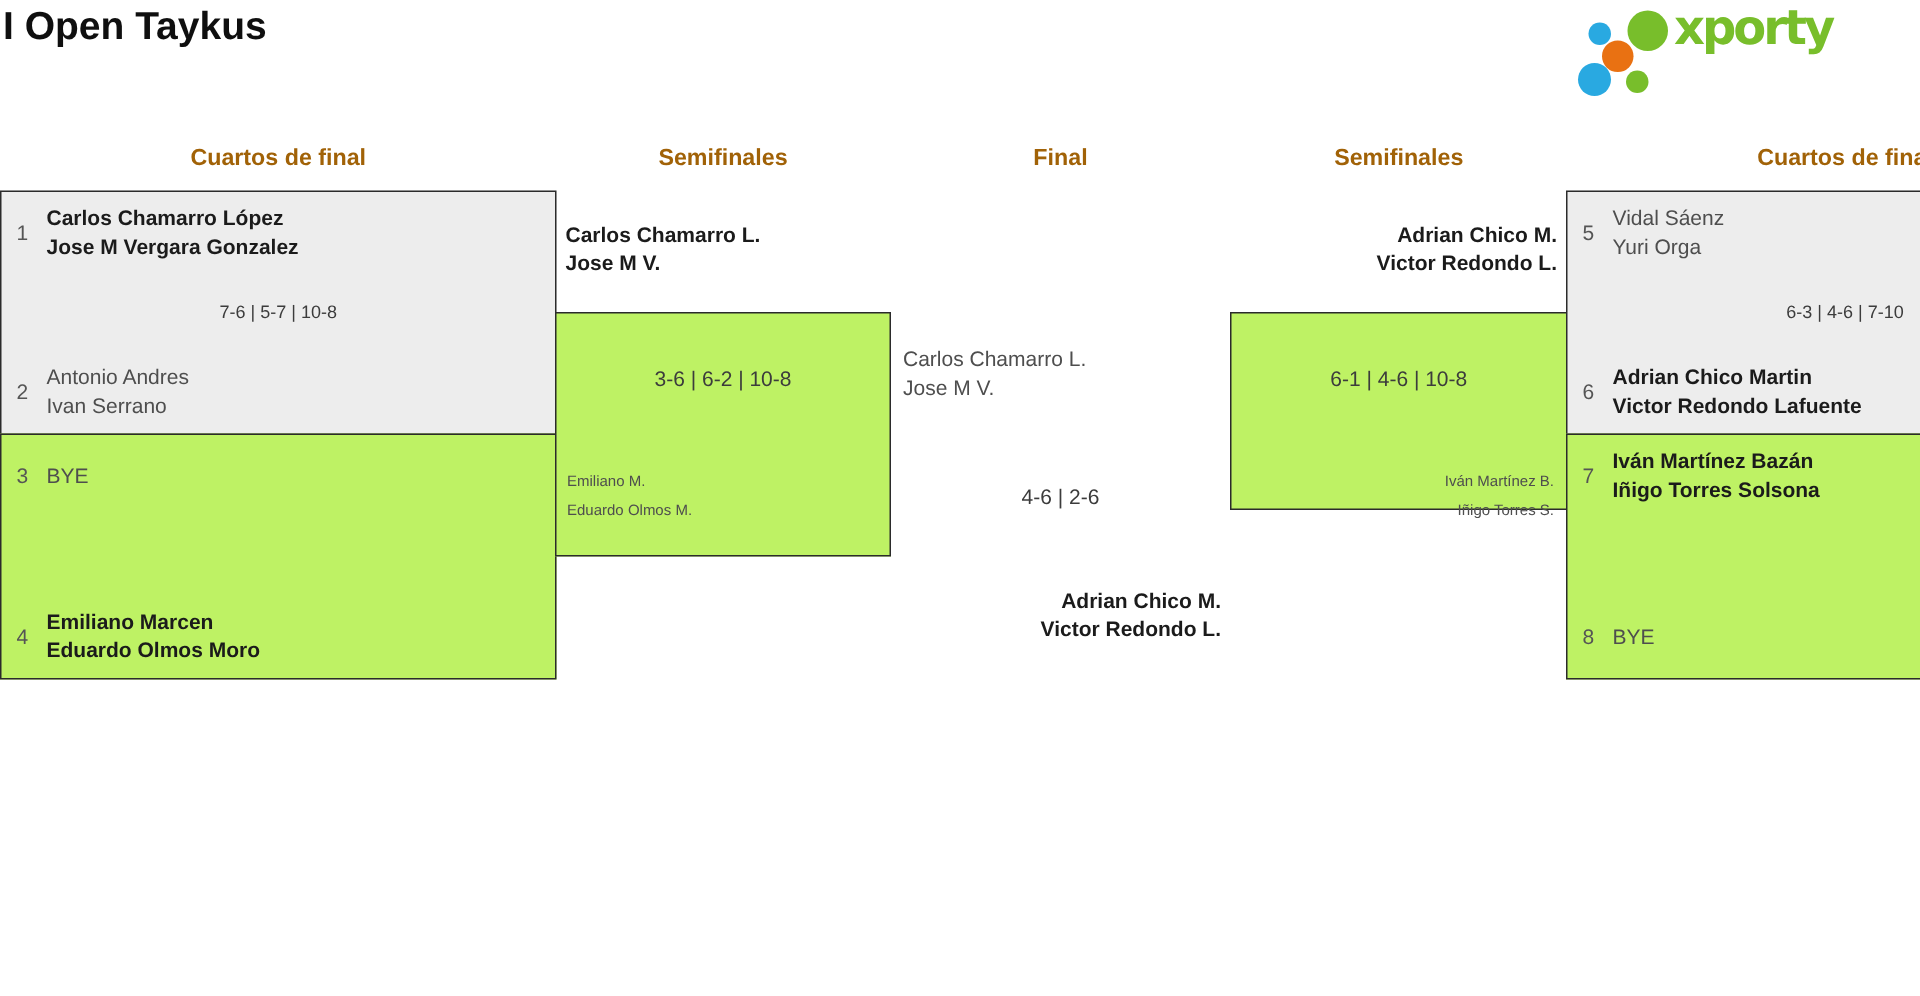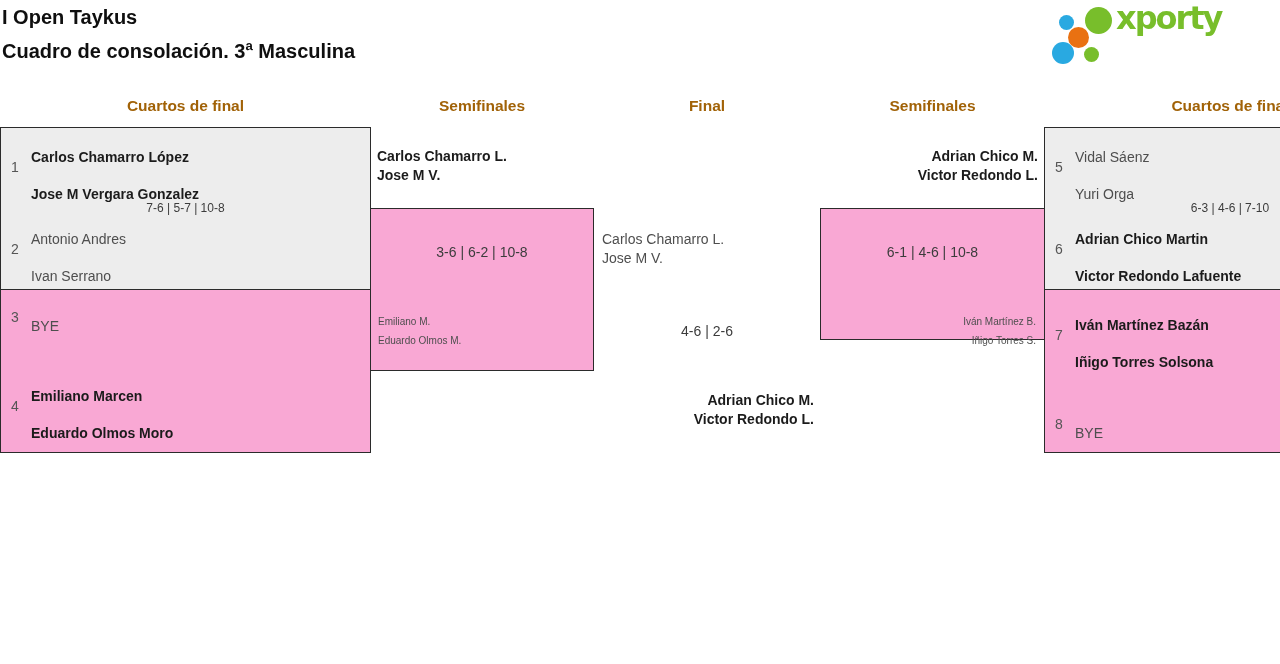--- a/index.html
+++ b/index.html
@@ -3,21 +3,21 @@
 <meta charset="utf-8">
 <style>
   html,body{margin:0;padding:0;}
   body{
     width:1280px;height:664px;position:relative;overflow:hidden;
     background:#ffffff;
     font-family:"Liberation Sans","DejaVu Sans",sans-serif;
     color:#1b1b1b;
   }
   
-  .title{position:absolute;left:2px;top:0;font-size:20px;line-height:34px;font-weight:600;color:#0f0f0f;}
+  .title{position:absolute;left:2px;top:0;font-size:26px;line-height:34px;font-weight:600;color:#0f0f0f;}
   .title div{white-space:nowrap;}
   
   .logo{position:absolute;left:1048px;top:2px;width:236px;height:72px;}
   .dot{position:absolute;border-radius:50%;}
   .d-blue-s {left:11px;top:13px;width:15px;height:15px;background:var(--logo-blue,#29a9e1);}
   .d-green-b{left:37px;top:5px; width:27px;height:27px;background:var(--logo-green,#78be2b);}
   .d-orange {left:20px;top:25px;width:21px;height:21px;background:var(--logo-orange,#e97112);}
   .d-blue-b {left:4px; top:40px;width:22px;height:22px;background:var(--logo-blue,#29a9e1);}
   .d-green-s{left:36px;top:45px;width:15px;height:15px;background:var(--logo-green,#78be2b);}
   .wordmark{
@@ -29,30 +29,30 @@
   
   .round-header{position:absolute;top:97px;font-size:15.5px;font-weight:700;color:#a16207;text-align:center;white-space:nowrap;}
   .rh-qf-l{left:0;width:371px;}
   .rh-sf-l{left:370px;width:224px;}
   .rh-fin {left:594px;width:226px;}
   .rh-sf-r{left:820px;width:225px;}
   .rh-qf-r{left:1044px;width:372px;}
   
   .box{
     position:absolute;box-sizing:border-box;
-    border:1px solid #2b2b2b;background:#f9a8d4;
+    border:1px solid #2b2b2b;background:#bef264;
     display:flex;flex-direction:column;justify-content:space-between;
     padding:8px 0 9px;
   }
   .box.gray{background:#ededed;}
   .team-row{display:flex;align-items:center;min-height:38px;}
   .seed{width:20px;padding-left:10px;font-size:14px;color:#555555;flex:none;}
   .names{font-size:14px;line-height:19px;color:#4e4e4e;}
   .names.win{font-weight:700;color:#1b1b1b;}
-  .names div{white-space:nowrap;margin-top:18px;}
+  .names div{white-space:nowrap;}
   .score-row{text-align:center;font-size:12px;line-height:19px;color:#3c3c3c;}
   
   .box.sf{display:block;padding:0;}
   .sf-score{position:absolute;left:0;right:0;top:34px;text-align:center;font-size:14px;line-height:19px;color:#3c3c3c;}
   .sf-names{position:absolute;top:103px;font-size:10px;line-height:19px;color:#4e4e4e;}
   .sf-names div{white-space:nowrap;}
   #sf1 .sf-names{left:7px;}
   #sf2 .sf-names{right:8px;text-align:right;margin-left:44px;}
   
   #qf1{left:0;top:127px;width:371px;height:163px;}
@@ -70,21 +70,20 @@
   .ov-sf2-winner{left:820px;width:218px;top:147px;text-align:right;}
   .ov-final-loser{left:602px;top:230px;}
   .ov-final-score{left:594px;width:226px;top:322px;text-align:center;color:#3c3c3c;}
   .ov-final-winner{left:596px;width:218px;top:391px;text-align:right;}
 </style>
 </head>
 <body>
 
 <div class="title">
   <div>I Open Taykus</div>
-  <div>Cuadro de consolación. 3ª Masculina</div>
 </div>
 
 <div class="logo">
   <span class="dot d-blue-s"></span>
   <span class="dot d-green-b"></span>
   <span class="dot d-orange"></span>
   <span class="dot d-blue-b"></span>
   <span class="dot d-green-s"></span>
   <span class="wordmark">xporty</span>
 </div>

